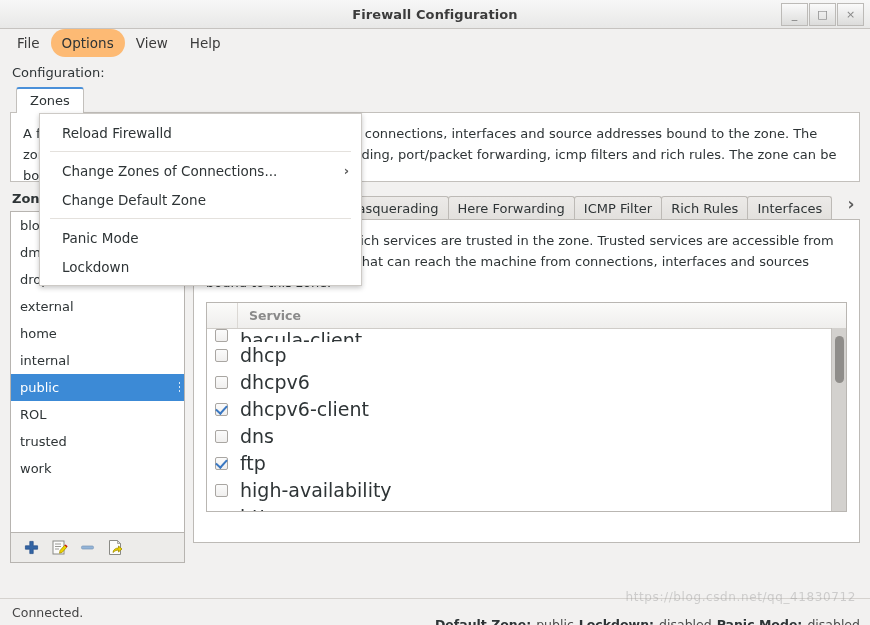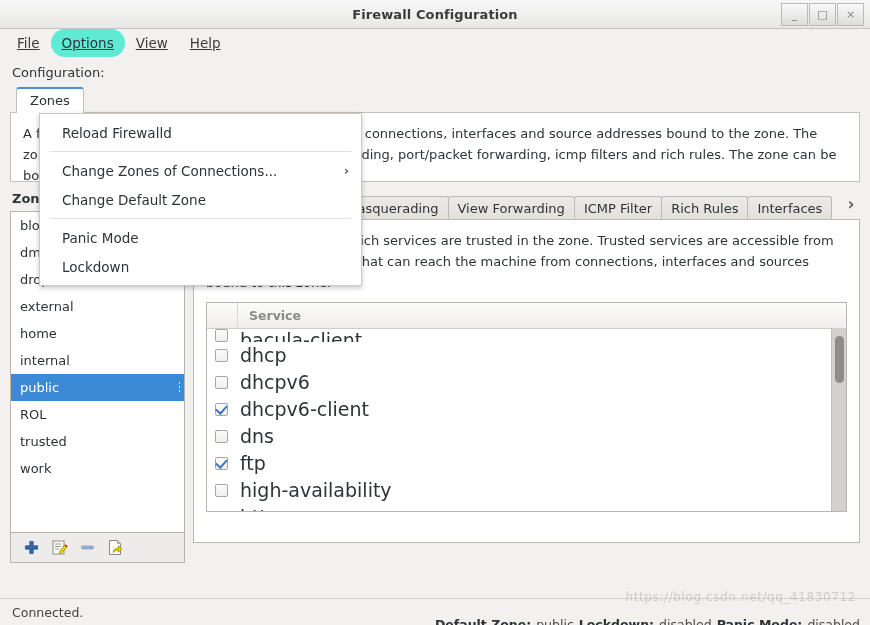--- a/index.html
+++ b/index.html
@@ -73,24 +73,23 @@
     position: relative;
     z-index: 40;
   }
   .menu-item {
     padding: 0 11px;
     display: flex;
     align-items: center;
     font-size: 13.5px;
     color: #3b3b3b;
     cursor: default;
-    text-decoration: underline;
   }
   .menu-item.open {
-    background: #5eead4;
+    background: #fdba74;
     color: #2e3436;
     border-radius: 14px;
   }
 
   
   .content {
     flex: 1 1 auto;
     position: relative;
     padding: 0 10px;
   }
@@ -495,21 +494,21 @@
         </div>
       </div>
 
       <div class="inner-col">
         <div class="inner-tabbar">
           <div class="tab-arrow">‹</div>
           <div class="tab-strip">
             <div class="inner-tab active">Services</div>
             <div class="inner-tab">Ports</div>
             <div class="inner-tab">Masquerading</div>
-            <div class="inner-tab">View Forwarding</div>
+            <div class="inner-tab">Here Forwarding</div>
             <div class="inner-tab">ICMP Filter</div>
             <div class="inner-tab">Rich Rules</div>
             <div class="inner-tab">Interfaces</div>
           </div>
           <div class="tab-arrow">›</div>
         </div>
 
         <div class="inner-panel">
           <div class="svc-desc">Here you can define which services are trusted in the zone. Trusted services are accessible from all hosts and networks that can reach the machine from connections, interfaces and sources bound to this zone.</div>
 

